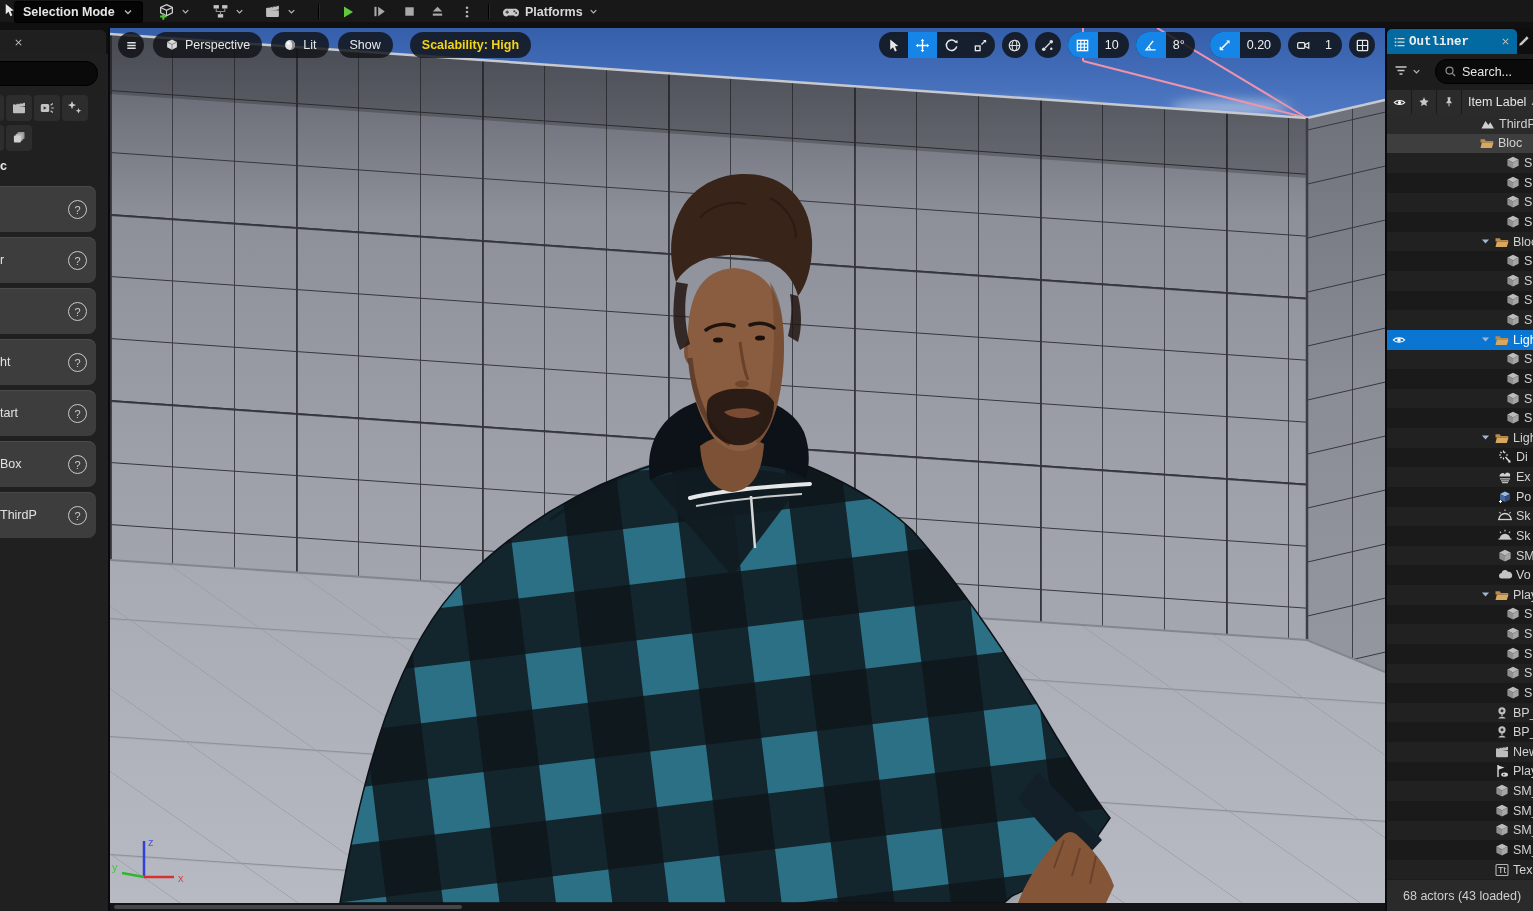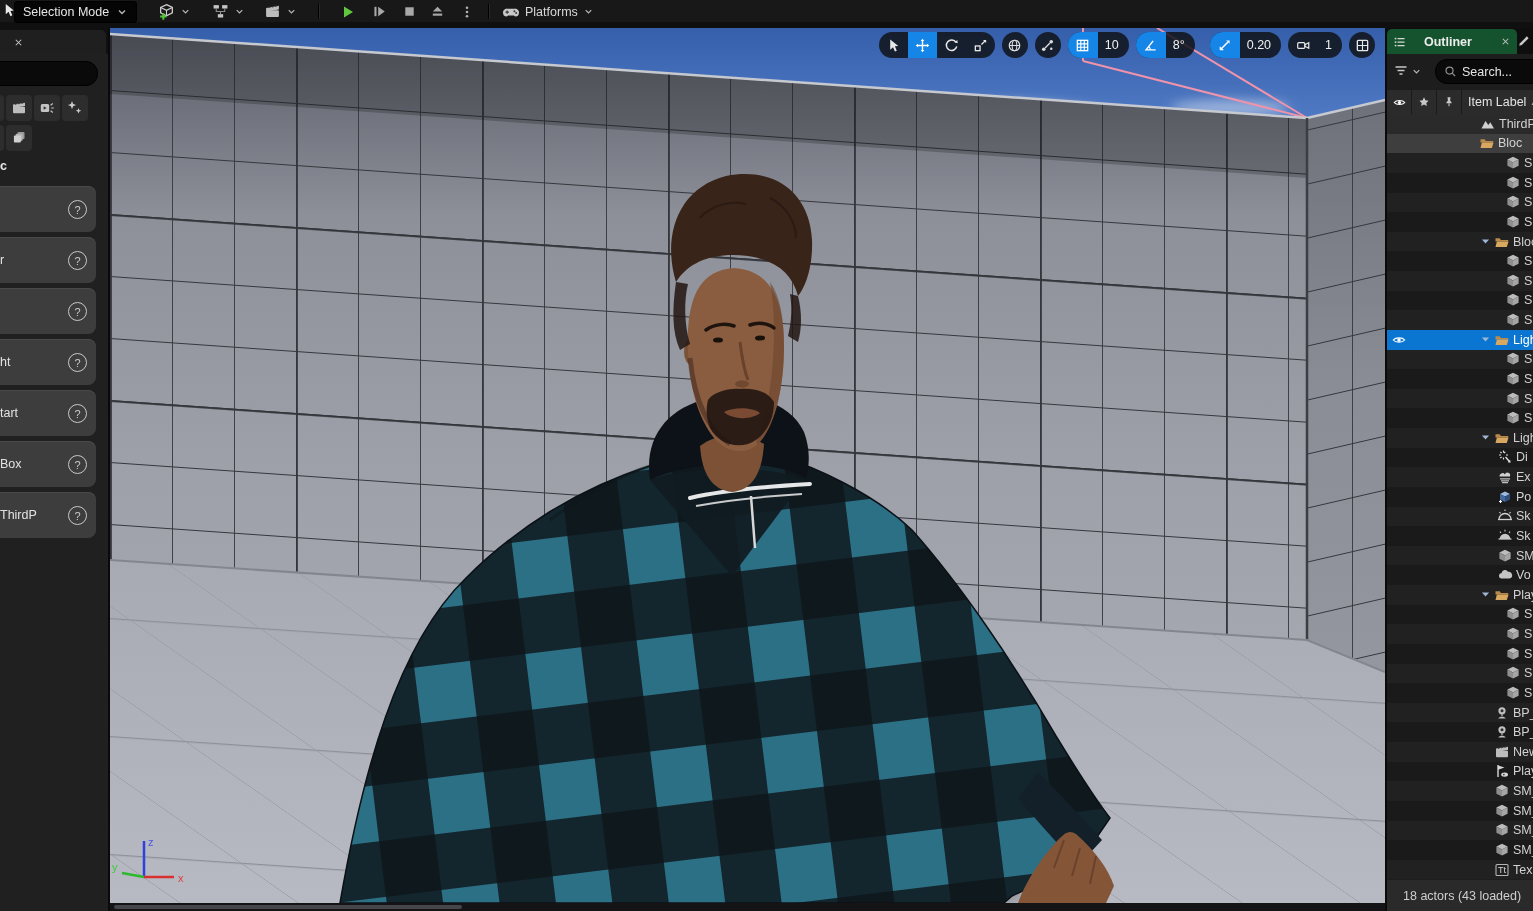--- a/index.html
+++ b/index.html
@@ -4,21 +4,21 @@
 <style>
   html,body{margin:0;padding:0;background:#101010;}
   .app{position:relative;width:1533px;height:911px;overflow:hidden;
        font-family:"Liberation Sans",sans-serif;color:#d8d8d8;font-size:12.5px;
        -webkit-font-smoothing:antialiased;}
   svg{display:block}
   .abs{position:absolute}
 
   
   .topbar{position:absolute;left:0;top:0;width:1533px;height:28px;
-          background:linear-gradient(#181818 0 22px,#101010 22px 28px);}
+          background:linear-gradient(#181818 0 22px,#101010 22px 28px);font-weight:bold;}
   .topbar .abs{top:3px;height:17px;display:flex;align-items:center;gap:5px;}
   .sel-pill{position:absolute;left:14px;top:1px;height:20px;background:#050505;border:1px solid #000;
             border-radius:3px;display:flex;align-items:center;gap:7px;padding:0 8px;color:#e6e6e6;}
   .tb-sep{position:absolute;top:4px;width:1px;height:15px;background:#000;box-shadow:1px 0 0 #2a2a2a;}
   .tb-btn{display:flex;align-items:center;gap:3px;}
 
   
   .left-panel{position:absolute;left:0;top:28px;width:108px;height:883px;background:#202020;
               border-right:2px solid #0a0a0a;overflow:hidden;}
   .lp-tabbar{position:absolute;left:0;top:0;width:108px;height:26px;background:#101010;}
@@ -53,22 +53,22 @@
   .tg-btn.active{background:#1586e8;}
   .snap{height:26px;border-radius:13px;background:rgba(16,18,22,.84);display:flex;overflow:hidden;align-items:center;}
   .snap .ic{width:30px;height:26px;display:flex;align-items:center;justify-content:center;}
   .snap .ic.on{background:#1586e8;}
   .snap .val{padding:0 10px 0 7px;color:#f0f0f0;}
 
   
   .outliner{position:absolute;left:1385px;top:28px;width:148px;height:883px;background:#1d1d1d;
             border-left:2px solid #0a0a0a;overflow:hidden;}
   .ol-tabbar{position:absolute;left:0;top:0;width:148px;height:26px;background:#0e0e0e;}
-  .ol-tab{position:absolute;left:0;top:1px;width:118px;height:25px;background:#14532d;
-          border-radius:5px 5px 0 0;display:flex;align-items:center;gap:17px;padding:0 6px;color:#ececec;font-weight:bold;}
+  .ol-tab{position:absolute;left:0;top:1px;width:118px;height:25px;background:#0369a1;
+          border-radius:5px 5px 0 0;display:flex;align-items:center;gap:2px;padding:0 6px;color:#ececec;font-weight:bold;font-family:Liberation Mono, monospace;}
   .ol-filterrow{position:absolute;left:0;top:26px;width:148px;height:34px;display:flex;align-items:center;}
   .ol-search{position:absolute;left:48px;top:31px;right:-14px;height:23px;background:#0a0a0a;border:1px solid #000;
              border-radius:12px;display:flex;align-items:center;gap:5px;padding-left:8px;color:#6f6f6f;}
   .ol-head{position:absolute;left:0;top:62px;width:148px;height:24px;background:#1a1a1a;display:flex;gap:1px;}
   .ol-head .cell{background:#2b2b2b;height:24px;display:flex;align-items:center;justify-content:center;}
   .ol-head .c-ico{width:24px;} .ol-head .c-label{flex:1;justify-content:flex-start;padding-left:6px;color:#e4e4e4;}
   .ol-head .sort{margin-left:auto;margin-right:-3px;font-size:8px;color:#b0b0b0;}
   .ol-rows{position:absolute;left:0;top:86px;width:148px;height:766px;overflow:hidden;}
   .ol-row{position:relative;height:19.64px;display:flex;align-items:center;color:#d2d2d2;overflow:hidden;white-space:nowrap;}
   .ol-rows .ol-row:nth-child(odd){background:#212121;}
@@ -569,20 +569,45 @@
       <g font-family="Liberation Sans, sans-serif" font-size="11">
         <path d="M34 849V813" stroke="#3040dd" stroke-width="2.5"></path>
         <path d="M34 849H64" stroke="#d83030" stroke-width="2.5"></path>
         <path d="M34 849L12 845" stroke="#2db82d" stroke-width="2.5"></path>
         <text x="38" y="818" fill="#4b55e8">z</text>
         <text x="68" y="854" fill="#e04040">x</text>
         <text x="2" y="843" fill="#39cc39">y</text>
       </g>
     </svg>
 
+    <div class="vp-tl">
+      <div class="vp-circle">
+        <svg style="width:15px;height:15px">
+            <use href="#sym-hamb"></use>
+          </svg>
+      </div>
+      <div class="vp-pill">
+        <svg style="width:14px;height:14px">
+            <use href="#sym-viewcube"></use>
+          </svg>
+        <span>Perspective</span>
+      </div>
+      <div class="vp-pill">
+        <svg style="width:14px;height:14px">
+            <use href="#sym-lit"></use>
+          </svg>
+        <span>Lit</span>
+      </div>
+      <div class="vp-pill">
+        <span>Show</span>
+      </div>
+      <div class="vp-pill scal" style="margin-left:8px">
+        <span>Scalability: High</span>
+      </div>
+    </div>
 
     <div class="vp-tr">
       <div class="toolgrp">
         <div class="tg-btn">
           <svg style="width:15px;height:15px">
               <use href="#sym-select"></use>
             </svg>
           </div>
         <div class="tg-btn active">
           <svg style="width:15px;height:15px">
@@ -1148,17 +1173,17 @@
           </span>
           <span class="ind"></span>
 
           <svg class="row-ico">
             <use href="#sym-text"></use>
           </svg>
           <span class="row-label">Tex</span>
         </div>
       </div>
     <div class="ol-status">
-      <span>18 actors (43 loaded)</span>
+      <span>68 actors (43 loaded)</span>
     </div>
   </div>
 
 </div>
 
 </body></html>

